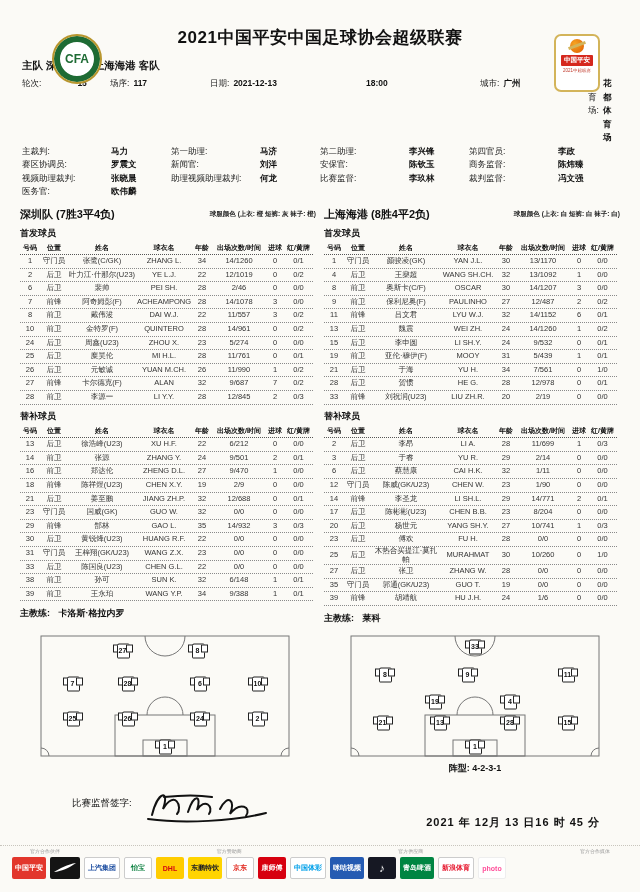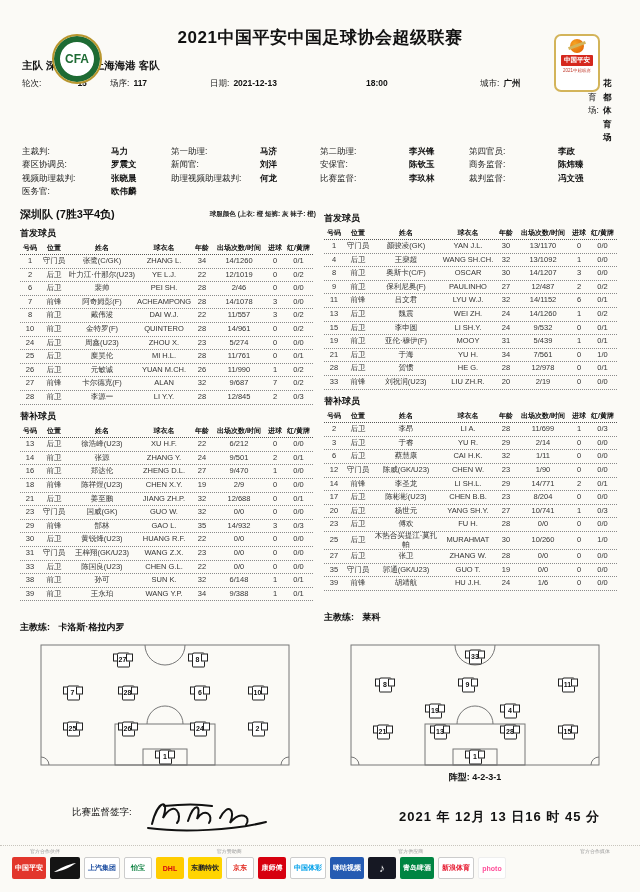--- a/index.html
+++ b/index.html
@@ -31,38 +31,38 @@
   .col{width:296px;}
   .team-head{display:flex;align-items:center;}
   .team-name{font-size:11px;font-weight:bold;color:#111;}
   .kit{font-size:6.5px;font-weight:bold;margin-left:auto;color:#222;}
   .sec-title{font-size:9px;font-weight:bold;margin:5px 0 2px;color:#111;}
   .tbl{width:293px;font-size:7.5px;color:#333;}
   .tr{display:flex;align-items:center;border-bottom:1px dotted #8a8a8a;min-height:12.6px;text-align:center;}
   .tr.th{font-weight:bold;color:#111;border-bottom:1px dotted #555;font-size:7px;}
   .td{box-sizing:border-box;line-height:1.15;}
   .c0{width:20px}.c1{width:28px}.c2{width:68px}.c3{width:56px}.c4{width:20px}.c5{width:54px}.c6{width:18px}.c7{width:29px}
-  .coach{font-size:9px;font-weight:bold;margin-top:20px;color:#111;}
+  .coach{font-size:9px;font-weight:bold;margin-top:6px;color:#111;}
   .coach .cv{margin-left:6px;}
   
   .pitches{display:flex;justify-content:space-between;padding:0 34px;margin-top:10px;}
   .pitch-wrap{width:262px;text-align:center;}
   .pitch{position:relative;width:250px;height:122px;margin:0 auto;}
   .pitch svg{position:absolute;inset:0;}
   .shirt{position:absolute;width:20px;height:15px;transform:translate(-50%,-50%);}
   .shirt .sl,.shirt .sr{position:absolute;top:1px;width:5px;height:6px;background:#fff;border:1px solid #222;}
   .shirt .sl{left:0}.shirt .sr{right:0}
   .shirt .sb{position:absolute;left:4px;top:0;width:11px;height:13px;background:#fff;border:1px solid #222;border-radius:2px 2px 1px 1px;}
   .shirt .num{position:absolute;left:0;top:3px;width:100%;text-align:center;font-size:7px;font-weight:bold;color:#111;}
   .formation{font-size:9px;font-weight:bold;margin-top:5px;color:#111;}
   
   .sigrow{display:flex;align-items:flex-start;padding:8px 40px 0 72px;}
   .sig-label{font-size:9.5px;font-weight:normal;color:#111;margin-top:14px;}
   .sig-svg{margin-left:10px;margin-top:0;}
-  .dateline{margin-left:auto;font-size:13px;font-weight:bold;color:#111;margin-top:16px;letter-spacing:1px;text-align:center;}
+  .dateline{margin-left:auto;font-size:11px;font-weight:bold;color:#111;margin-top:32px;letter-spacing:1px;text-align:center;}
   
   .footer{position:absolute;left:0;right:0;bottom:0;height:46px;border-top:1px dotted #c8c5bd;background:#fbfaf6;}
   .captions{display:flex;justify-content:space-between;padding:2px 30px 0;font-size:5px;color:#9a9a9a;}
   .logos{display:flex;align-items:center;gap:4px;padding:3px 12px 0;}
   .logo{height:22px;min-width:28px;border-radius:2px;display:flex;align-items:center;justify-content:center;font-size:7px;font-weight:bold;padding:0 3px;box-sizing:border-box;white-space:nowrap;}
 </style>
 </head>
 <body>
 
 <div class="page">
@@ -436,20 +436,24 @@
             </div>
           </div>
       </div>
       <div class="coach">
         <span>主教练:</span>
         <span class="cv">卡洛斯·格拉内罗</span>
       </div>
     </div>
 
     <div class="col">
+      <div class="team-head">
+        <span class="team-name">上海海港 (8胜4平2负)</span>
+        <span class="kit">球服颜色 (上衣: 白 短裤: 白 袜子: 白)</span>
+      </div>
       <div class="sec-title">首发球员</div>
       <div class="tbl">
         <div class="tr th">
             <div class="td c0">号码</div>
             <div class="td c1">位置</div>
             <div class="td c2">姓名</div>
             <div class="td c3">球衣名</div>
             <div class="td c4">年龄</div>
             <div class="td c5">出场次数/时间</div>
             <div class="td c6">进球</div>

